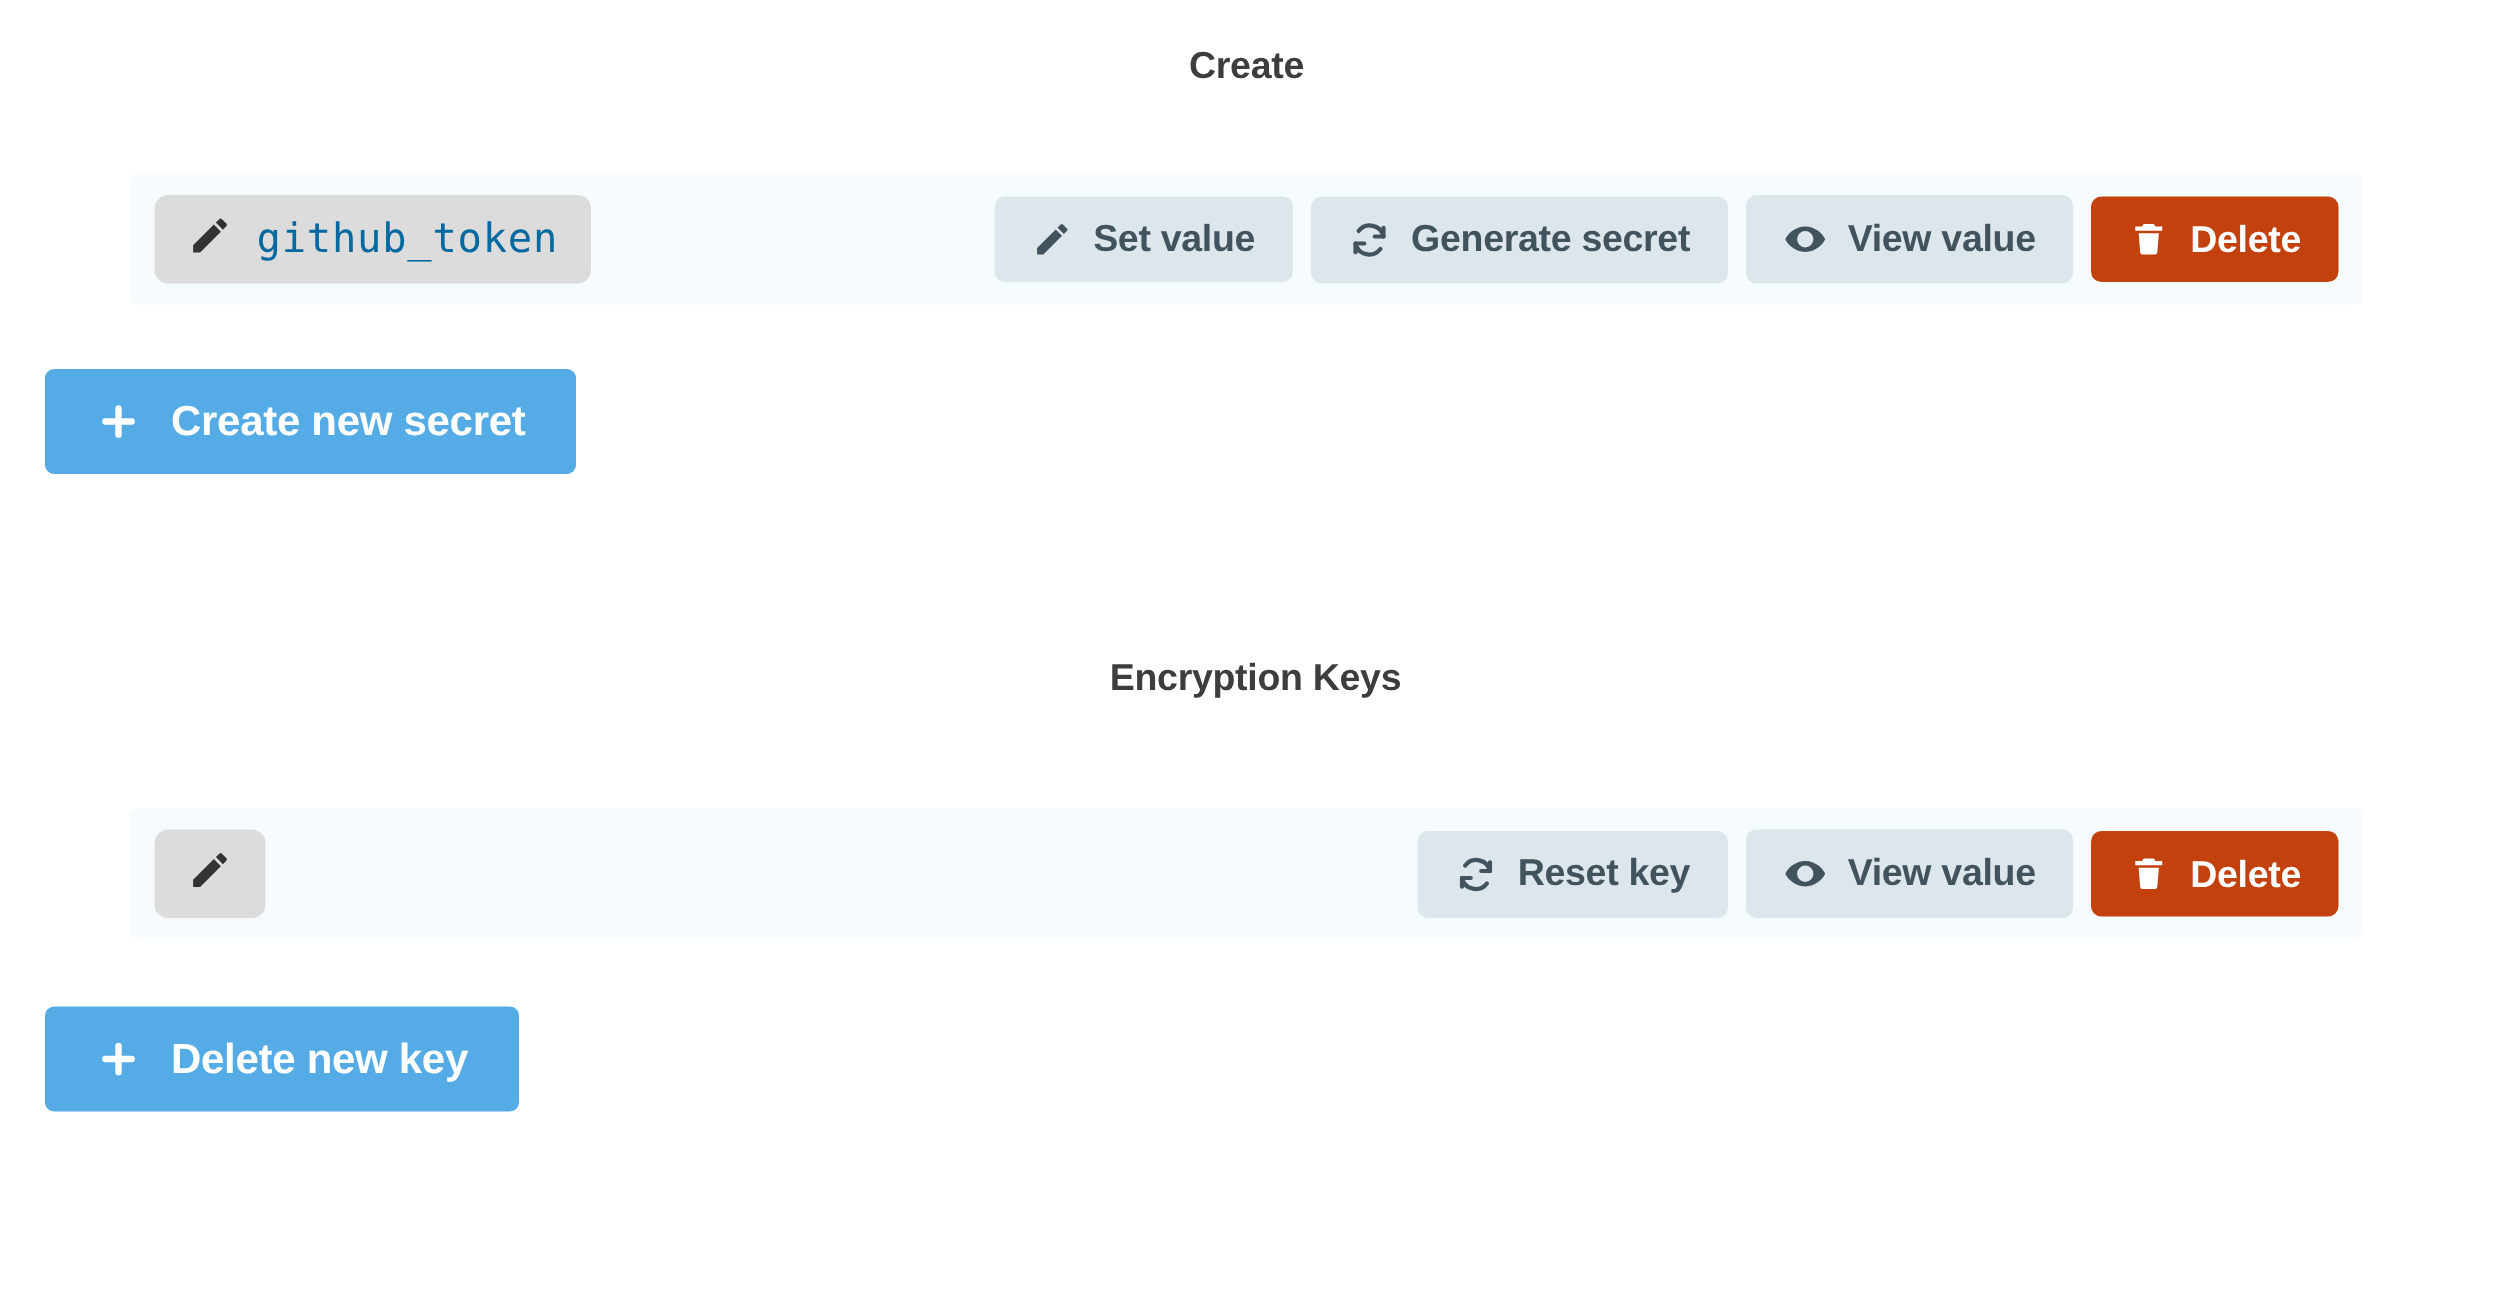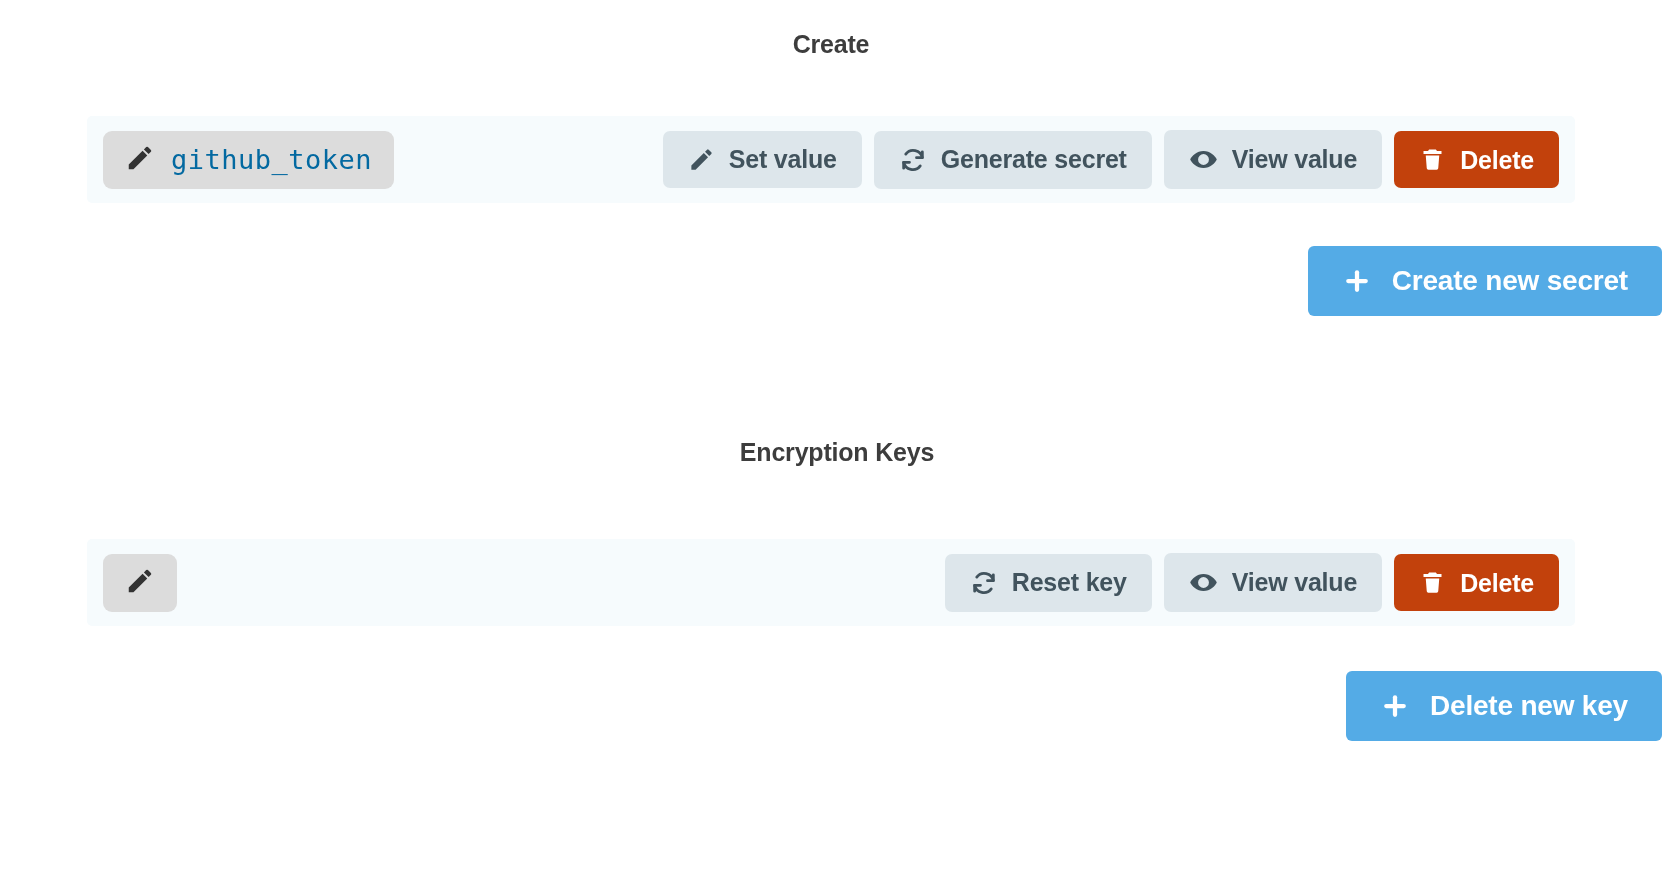--- a/index.html
+++ b/index.html
@@ -99,21 +99,21 @@
     gap: 20px;
     border-radius: 6px;
   }
 
   .btn .ico { display: inline-flex; align-items: center; }
   .btn .ico svg { display: block; }
 
   
   .create-wrap {
     display: flex;
-    justify-content: flex-end;
+    justify-content: flex-start;
     margin-left: 30px;
   }
 
   #create-secret-wrap { margin-top: 43px; }
   #create-key-wrap    { margin-top: 45px; }
 
   #keys-title-wrap { margin-top: 122px; }
   #keys-row-wrap   { margin-top: 72px; }
 </style>
 </head>

